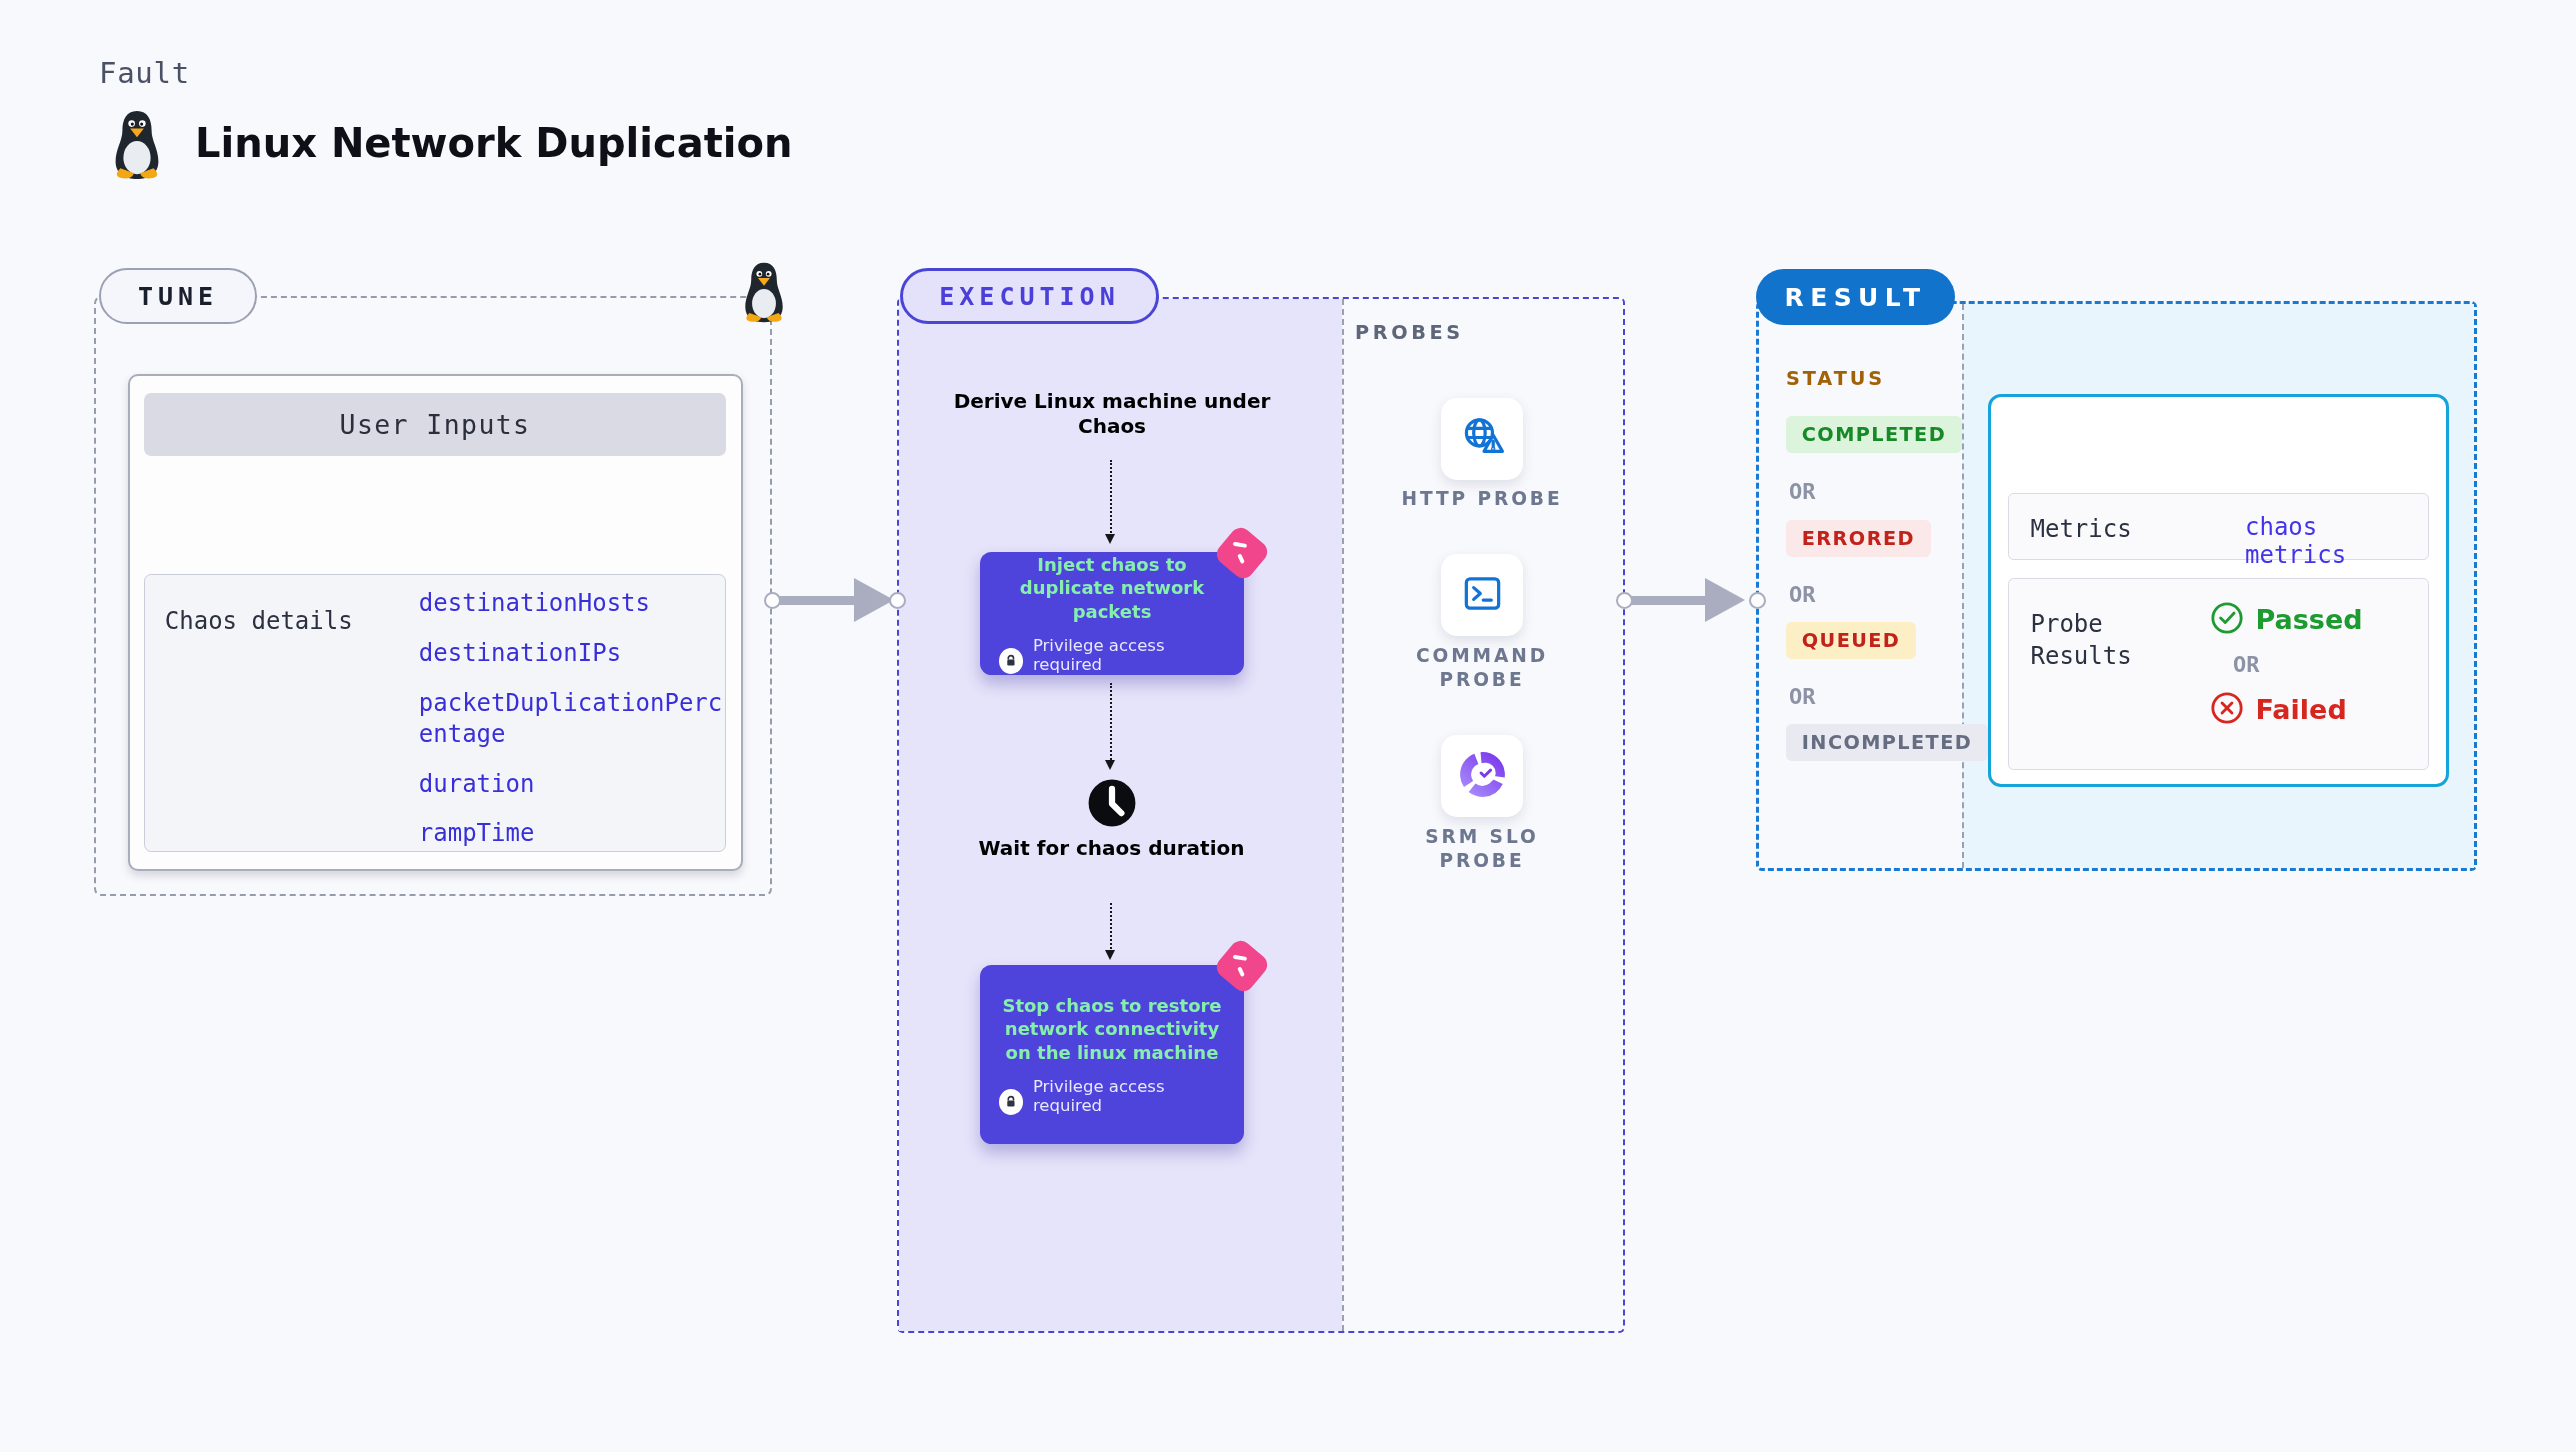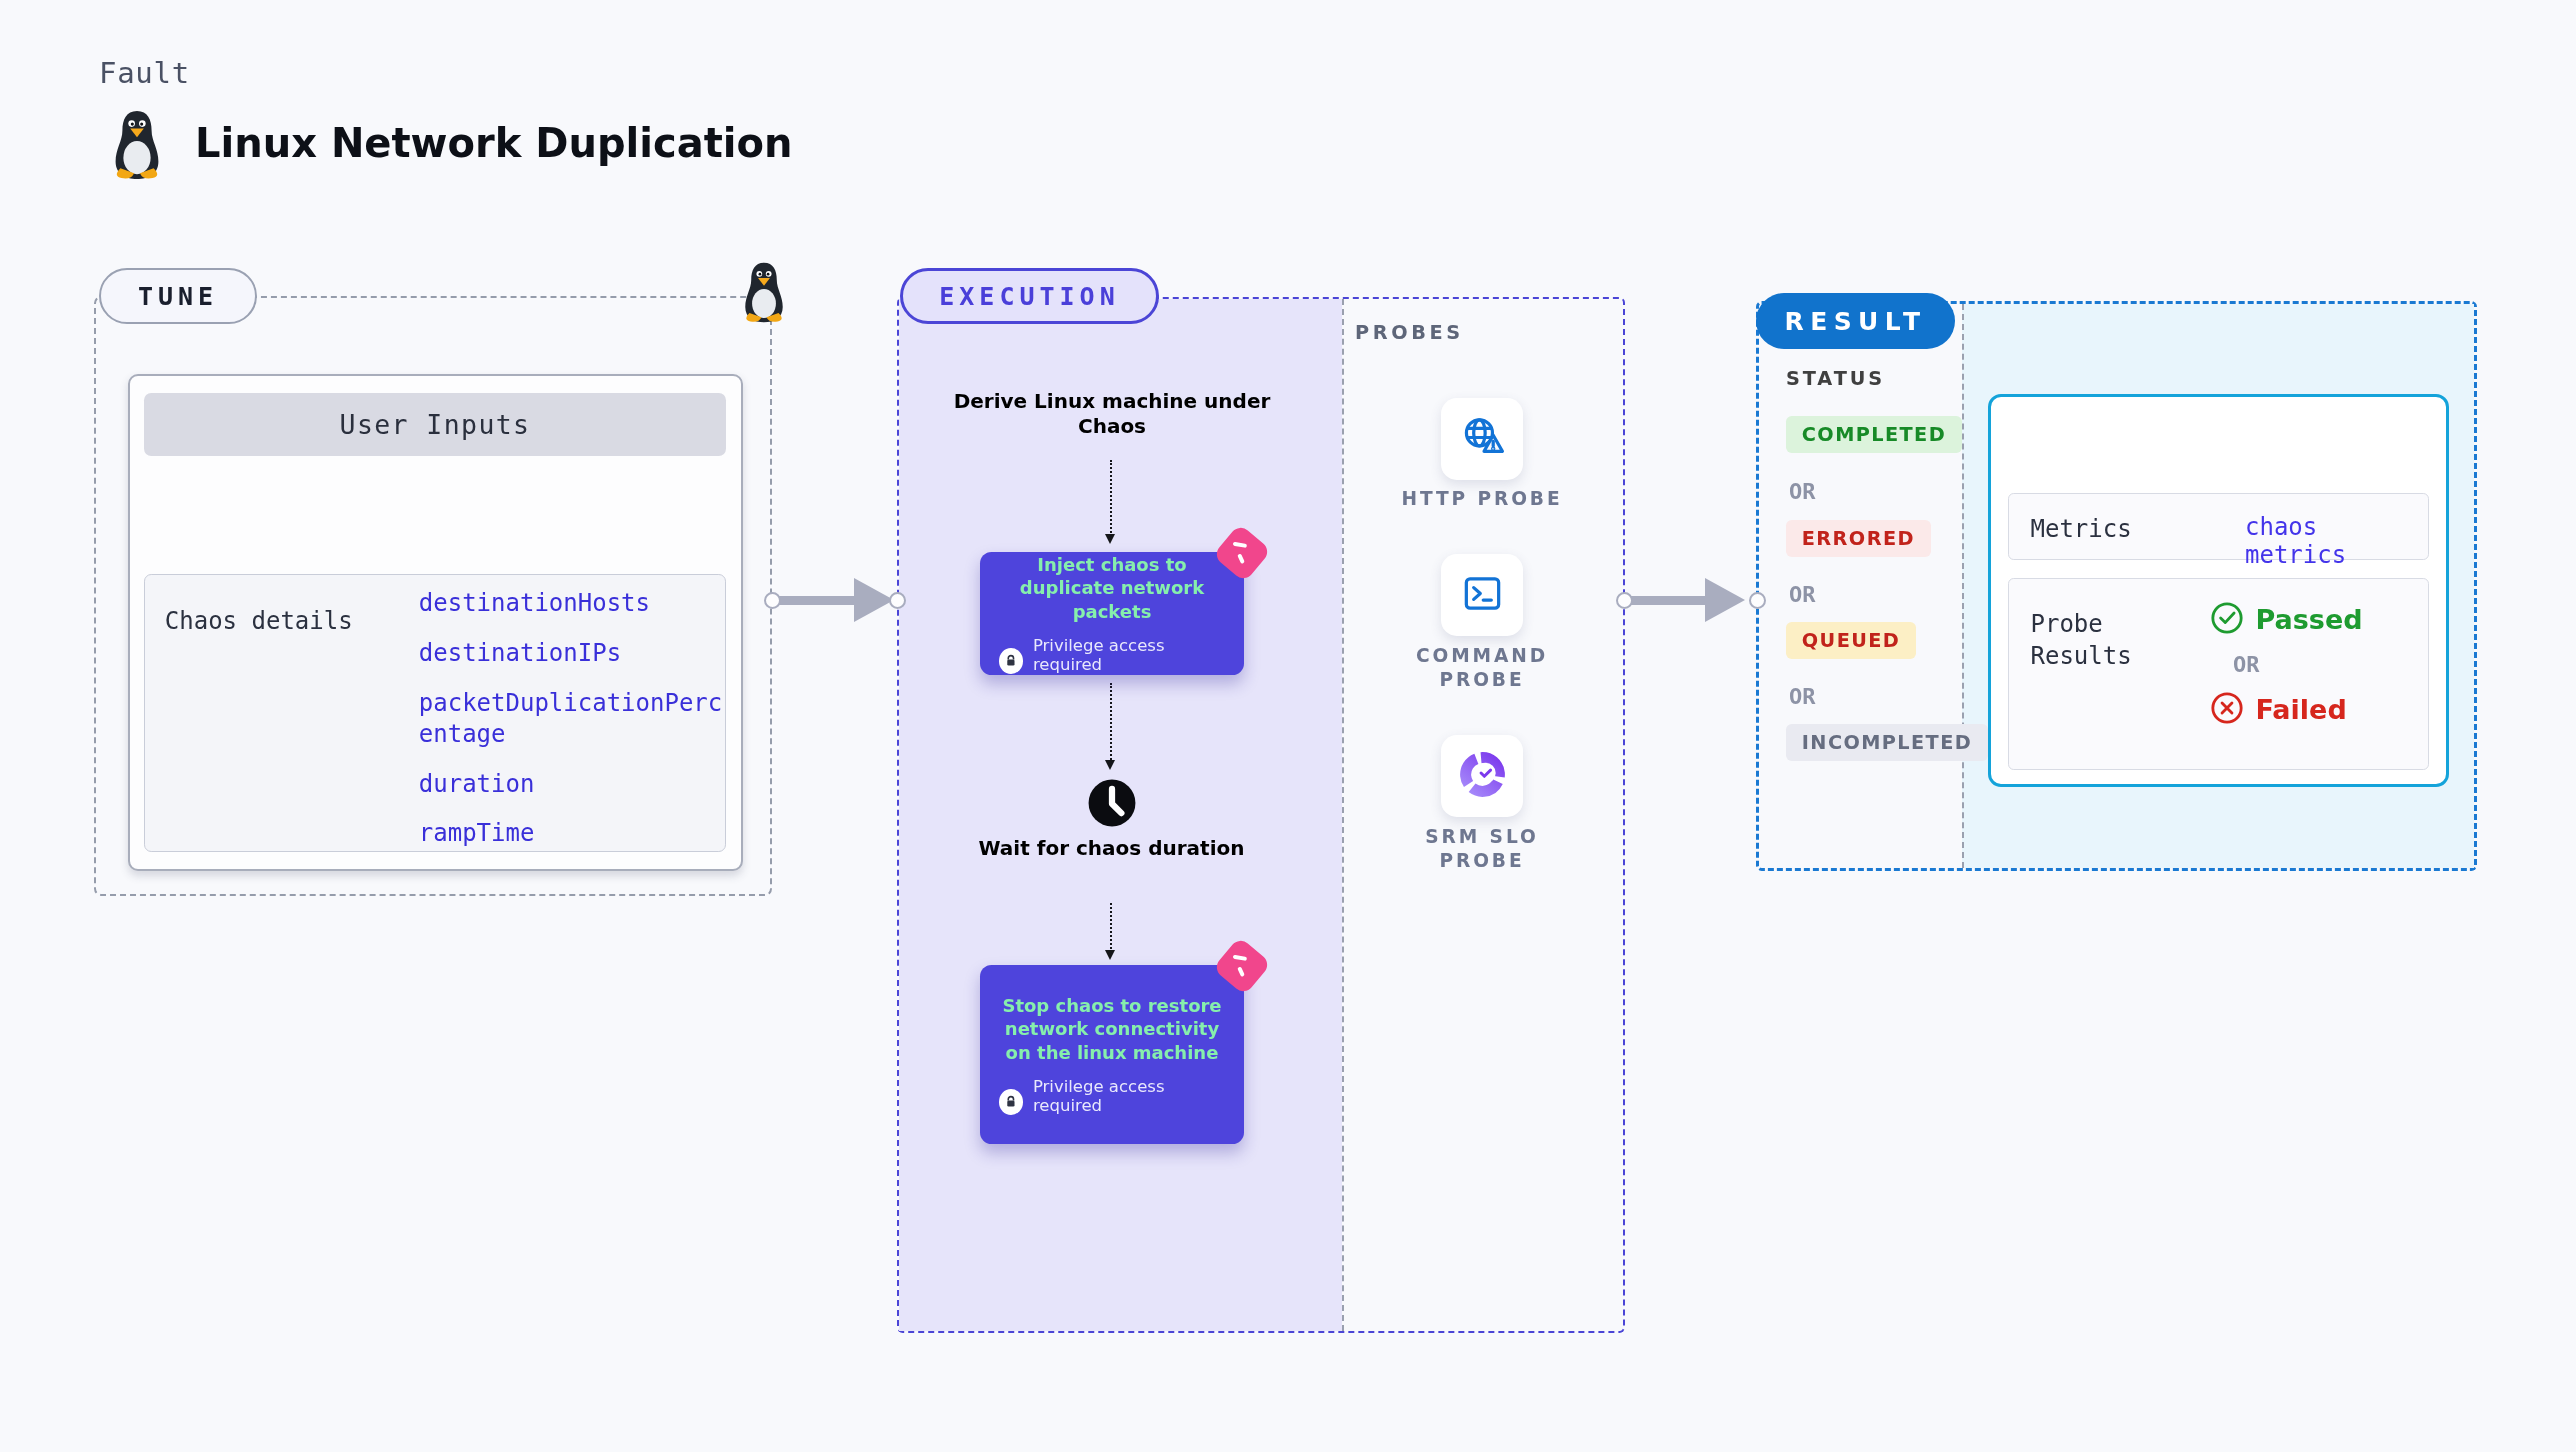--- a/index.html
+++ b/index.html
@@ -63,22 +63,22 @@
   
   .probes-label { font-weight:bold; font-size:19.3px; letter-spacing:3.6px; color:#5e6679; }
   .probe-card { width:82px; height:82px; background:#ffffff; border-radius:15.8px;
                 box-shadow:0 4.3px 11.5px rgba(70,80,120,.14); display:flex; align-items:center; justify-content:center; }
   .probe-label { width:182px; text-align:center; font-weight:700; font-size:18.6px; letter-spacing:2.9px; color:#6e7790; line-height:1.3; }
 
   
   .result-panel { left:1756px; top:301px; width:721px; height:570px; border:3.6px dashed #1a79d2; border-radius:5.7px; }
   .result-cyan { left:203px; right:0; top:0; bottom:0; background:#e8f5fc; }
   .result-divider { left:203px; top:0; bottom:0; width:0; border-left:2.1px dashed #9aa0af; }
-  .result-pill { left:1756px; top:269px; width:199px; background:#1173cc; color:#ffffff; letter-spacing:6.4px; font-family:"DejaVu Sans","Liberation Sans",sans-serif;margin-top:24px; }
-  .status-title { left:27px; top:63px; font-weight:bold; font-size:19.3px; letter-spacing:2.9px; color:#404040; }
+  .result-pill { left:1756px; top:269px; width:199px; background:#1173cc; color:#ffffff; letter-spacing:6.4px; font-family:"DejaVu Sans","Liberation Sans",sans-serif; }
+  .status-title { left:27px; top:63px; font-weight:bold; font-size:19.3px; letter-spacing:2.9px; color:#a16207; }
   .badge { display:inline-block; padding:7.2px 15.8px; border-radius:5.7px; font-weight:bold; font-size:19.3px; letter-spacing:1.4px; }
   .st-completed { background:#dcf3dc; color:#178a27; }
   .st-errored { background:#fbe9e9; color:#c1231b; }
   .st-queued { background:#fcefc5; color:#c1231b; }
   .st-incompleted { background:#e9eaf1; color:#666d80; }
   .or-sep { font-size:22px; font-weight:bold; color:#8d93a6; font-family:"DejaVu Sans Mono","Liberation Mono",monospace; }
 
   .output-box { left:229px; top:90px; width:461px; height:393px; background:#ffffff; border:3.6px solid #14a3da; border-radius:13px; }
   .output-header { left:17px; top:17px; right:17px; height:62px; background:#d6d7e0; border-radius:5.7px;
                    display:flex; align-items:center; justify-content:center; font-size:27px; color:#40465a; }

